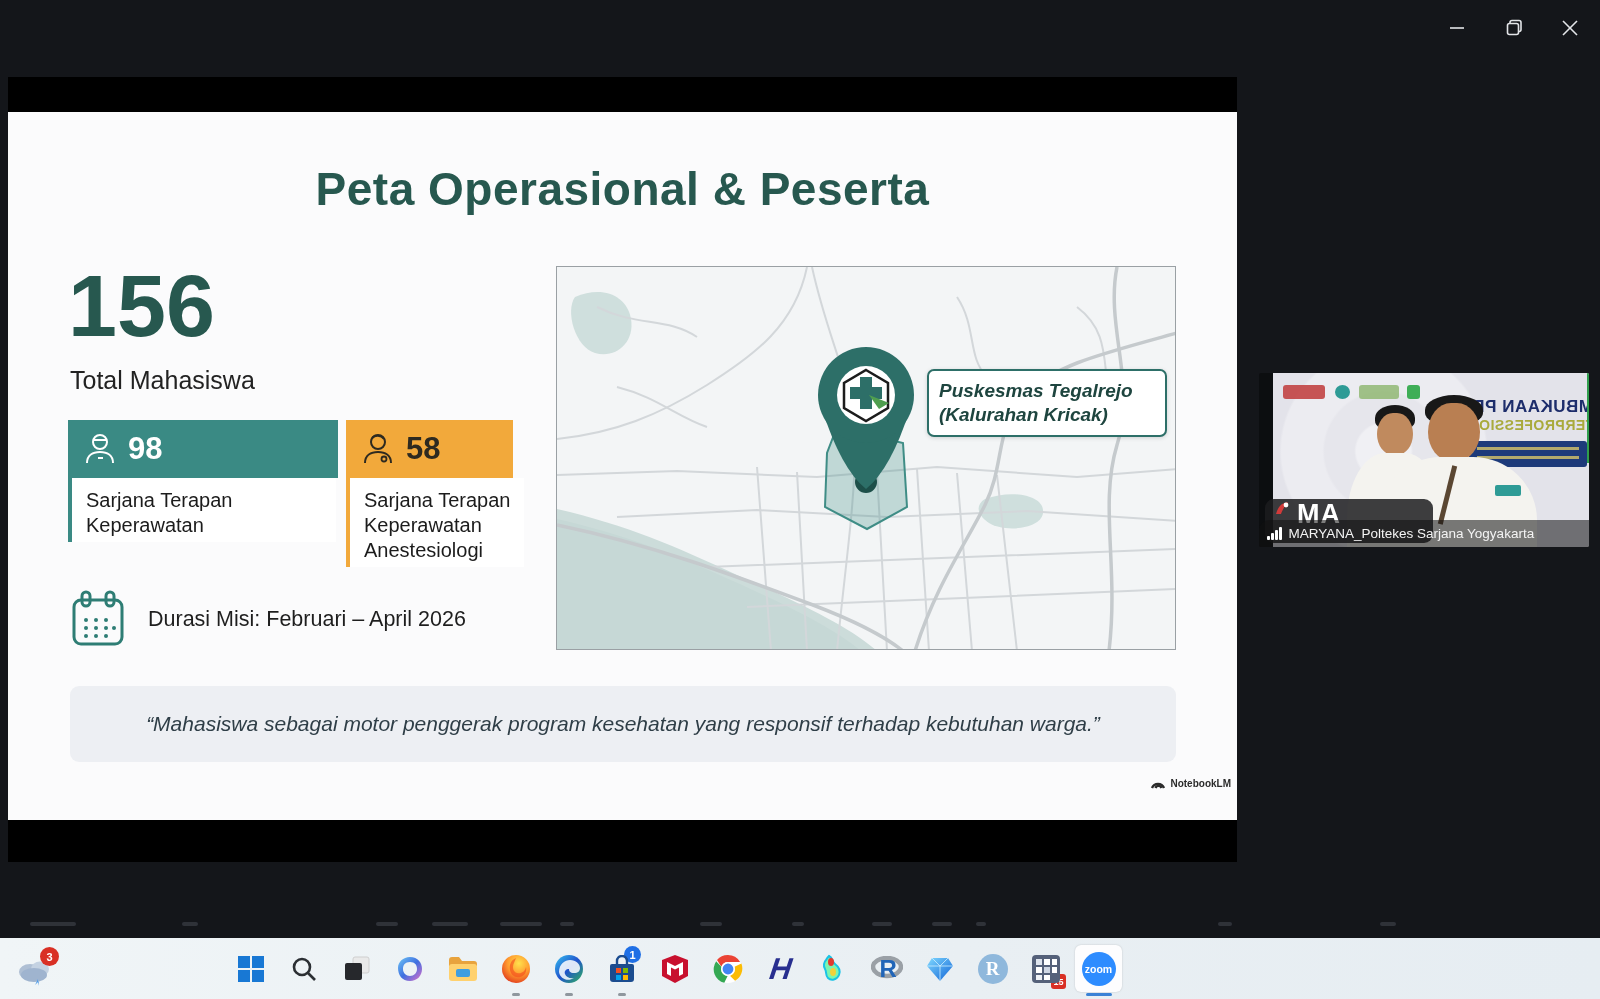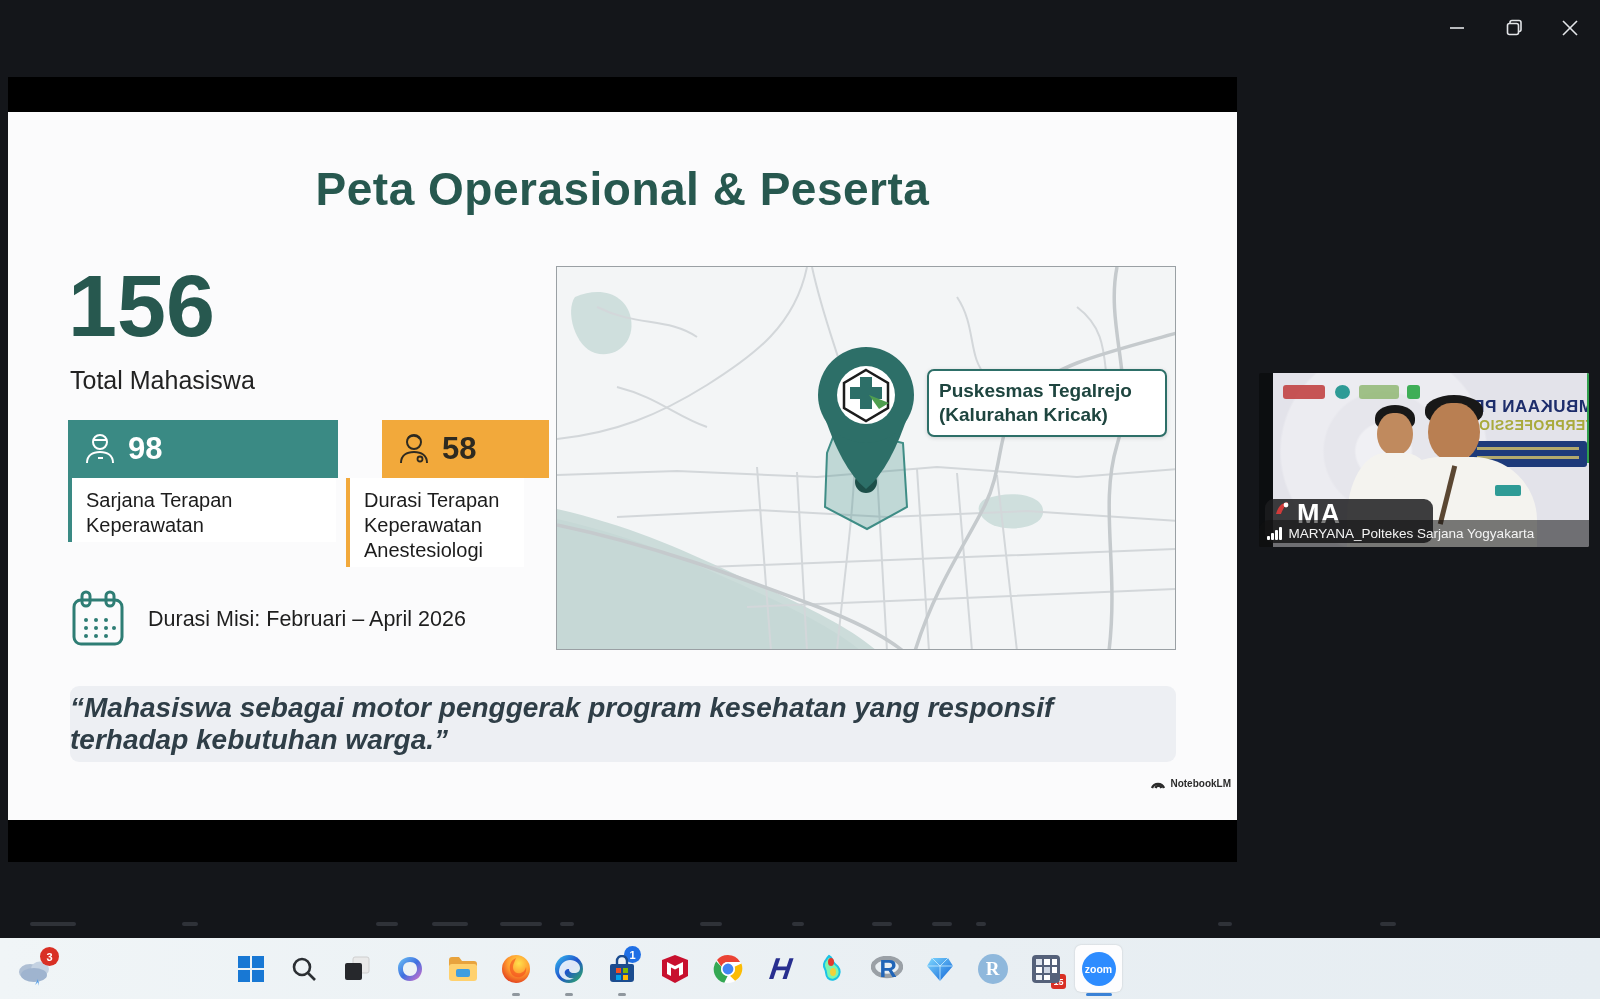--- a/index.html
+++ b/index.html
@@ -22,36 +22,36 @@
   #total-label{left:62px;top:254px;font-size:25px;color:#222;}
 
   .stat-row{left:60px;top:308px;display:flex;gap:8px;}
   .stat-card{display:flex;flex-direction:column;}
   .stat-head{height:58px;display:flex;align-items:center;gap:12px;padding:0 0 0 16px;}
   .stat-head .num{font-size:31px;font-weight:bold;}
   .stat-body{background:#fff;padding:10px 10px 4px 14px;font-size:20px;line-height:1.25;color:#1c1c1c;}
   .t-card .stat-head{background:#3a8a84;width:254px;}
   .t-card .num{color:#fff;}
   .t-card .stat-body{border-left:4px solid #3a8a84;}
-  .o-card .stat-head{background:#f2a93b;width:151px;margin-left:36px;}
+  .o-card .stat-head{background:#f2a93b;width:151px;}
   .o-card .num{color:#2e2a20;}
   .o-card .stat-body{border-left:4px solid #f2a93b;}
 
   .cal-row{left:62px;top:478px;display:flex;align-items:center;gap:22px;}
   .cal-text{font-size:21.5px;color:#1e1e1e;}
 
   #map-panel{left:548px;top:154px;width:620px;height:384px;background:#f3f5f6;
      border:1px solid #9aa0a4;box-sizing:border-box;overflow:hidden;}
   #map-label-box{left:370px;top:102px;width:216px;background:#fff;border:2px solid #2d6f68;
-     border-radius:7px;padding:8px 10px;box-shadow:0 1px 4px rgba(0,0,0,.15);}
+     border-radius:7px;padding:8px 10px;box-shadow:0 1px 4px rgba(0,0,0,.15);font-style:italic;}
   #map-label-box div{font-size:19px;font-weight:bold;color:#1e453f;line-height:1.25;}
 
   #quote-box{left:62px;top:574px;width:1106px;height:76px;background:#edeff3;border-radius:9px;
      display:flex;align-items:center;justify-content:center;}
-  #quote-box span{font-size:28px;font-style:italic;font-weight:700;color:#2f3e47;}
+  #quote-box span{font-size:21px;font-style:italic;font-weight:400;color:#2f3e47;}
 
   #notebooklm{right:6px;top:664px;display:flex;align-items:center;gap:4px;color:#2b2b2b;}
   #notebooklm span{font-size:10px;font-weight:bold;}
 
   
   .dash{top:922px;height:4px;background:#454b52;opacity:.55;border-radius:2px;}
 
   
   #thumb{left:1259px;top:373px;width:330px;height:174px;background:#0c0e10;overflow:hidden;border-radius:2px;}
   #thumb .vidbg{position:absolute;left:14px;top:0;right:0;bottom:0;
@@ -138,21 +138,21 @@
         <div class="stat-card o-card">
           <div class="stat-head">
             <svg width="32" height="34" viewBox="0 0 32 34">
               <circle cx="16" cy="10" r="7" fill="none" stroke="#2e2a20" stroke-width="2"></circle>
               <path d="M10 6 c3-3 9-3 12 1" fill="none" stroke="#2e2a20" stroke-width="2"></path>
               <path d="M3 31 c0-8 6-11 13-11 s13 3 13 11" fill="none" stroke="#2e2a20" stroke-width="2"></path>
               <circle cx="22" cy="27" r="2.5" fill="none" stroke="#2e2a20" stroke-width="1.8"></circle>
             </svg>
             <span class="num">58</span>
           </div>
-          <div class="stat-body" style="width:150px;">Durasi Terapan Keperawatan Anestesiologi</div>
+          <div class="stat-body" style="width:150px;">Sarjana Terapan Keperawatan Anestesiologi</div>
         </div>
       </div>
 
       <div class="cal-row abs">
         <svg width="56" height="58" viewBox="0 0 56 58">
           <rect x="4" y="10" width="48" height="44" rx="7" fill="none" stroke="#2e7d74" stroke-width="3"></rect>
           <rect x="12" y="2" width="8" height="14" rx="4" fill="none" stroke="#2e7d74" stroke-width="3"></rect>
           <rect x="36" y="2" width="8" height="14" rx="4" fill="none" stroke="#2e7d74" stroke-width="3"></rect>
           <g fill="#2e7d74">
             <circle cx="16" cy="30" r="2"></circle>

